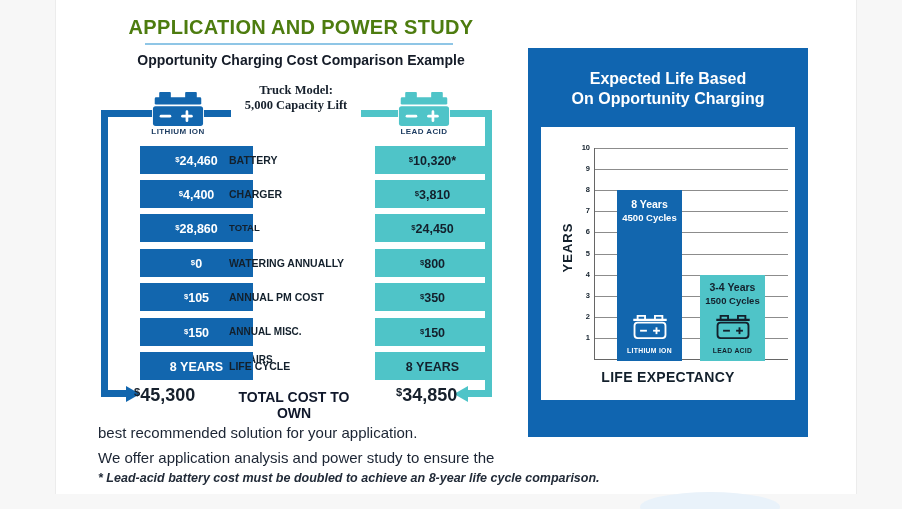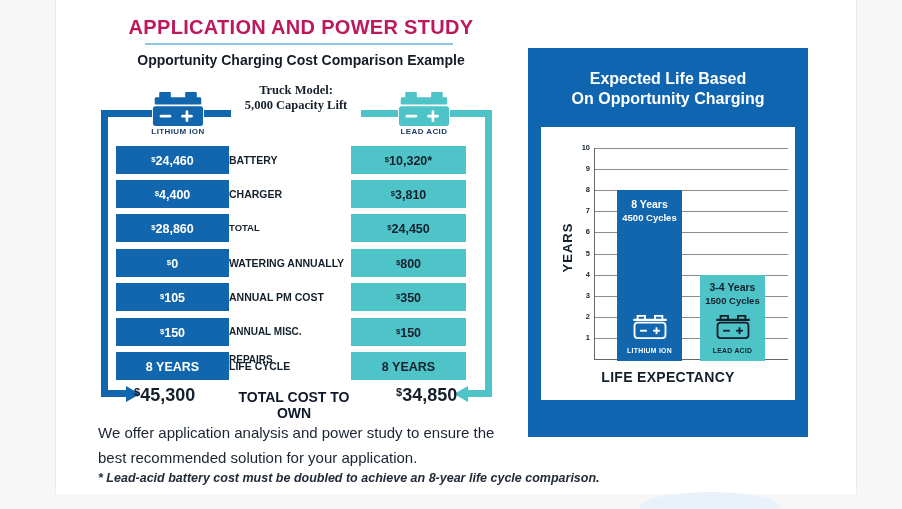--- a/index.html
+++ b/index.html
@@ -9,21 +9,21 @@
     font-family:"Liberation Sans", sans-serif;
     -webkit-font-smoothing:antialiased;
   }
   .content{
     position:absolute;left:55px;top:0;width:800px;height:494px;
     background:#ffffff;border-left:1px solid #ececec;border-right:1px solid #ececec;
   }
   .abs{position:absolute;}
   
   .page-title{left:35px;top:16px;width:420px;text-align:center;
-    font-size:20px;font-weight:bold;color:#be185d;letter-spacing:.3px;}
+    font-size:20px;font-weight:bold;color:#4d7c0f;letter-spacing:.3px;}
   .title-underline{left:89px;top:43px;width:308px;height:2px;background:#8fc6e6;}
   .page-subtitle{left:35px;top:52px;width:420px;text-align:center;
     font-size:14px;font-weight:bold;color:#151c28;}
   
   .truck-model{left:180px;top:83px;width:120px;text-align:center;
     font-size:12.5px;font-weight:bold;color:#16202c;line-height:15px;font-family:Liberation Serif, serif;}
   
   .bracket-li{left:45px;top:110px;width:130px;height:287px;
     border-left:7px solid #1266ae;border-top:7px solid #1266ae;box-sizing:border-box;}
   .bracket-la{left:305px;top:110px;width:131px;height:287px;
@@ -35,21 +35,21 @@
   .arrowhead-la{left:398px;top:385.5px;width:0;height:0;
     border-right:14px solid #4fc4c8;border-top:8px solid transparent;border-bottom:8px solid transparent;}
   
   .batt-li{left:93px;top:92px;z-index:3;}
   .batt-la{left:339px;top:92px;z-index:3;}
   .col-label{width:80px;text-align:center;font-size:8px;font-weight:bold;
     letter-spacing:.4px;color:#1b3a5f;top:127px;z-index:3;}
   .col-label.li{left:82px;}
   .col-label.la{left:328px;}
   
-  .cell{height:28px;line-height:28px;text-align:center;font-weight:bold;font-size:12.5px;}
+  .cell{height:28px;line-height:28px;text-align:center;font-weight:bold;font-size:12.5px;margin-left:24px;}
   .cell.blue{left:60px;width:113px;background:#1266ae;color:#ffffff;}
   .cell.tealc{left:295px;width:115px;background:#4fc4c8;color:#13202c;}
   .rowlabel{left:173px;width:116px;height:28px;line-height:28px;text-align:left;
     font-size:10.5px;font-weight:bold;color:#13202c;}
   .cur{font-size:.62em;vertical-align:.45em;}
   
   .total-val{font-size:18px;font-weight:bold;color:#16202c;top:385px;}
   .total-val.li{left:78px;}
   .total-val.la{left:340px;}
   .total-label{left:166px;width:144px;top:389px;text-align:center;
@@ -162,22 +162,22 @@
 
   <div class="abs cell blue" style="top:352px"><span class="cur"></span><span>8 YEARS</span></div>
   <div class="abs rowlabel" style="top:352px">LIFE CYCLE</div>
   <div class="abs cell tealc" style="top:352px"><span class="cur"></span><span>8 YEARS</span></div>
 
   <div class="abs total-val li"><span class="cur">$</span><span>45,300</span></div>
   <div class="abs total-label">TOTAL COST TO OWN</div>
   <div class="abs total-val la"><span class="cur">$</span><span>34,850</span></div>
 
   <div class="abs description">
+    <div>best recommended solution for your application.</div>
     <div>We offer application analysis and power study to ensure the</div>
-    <div>best recommended solution for your application.</div>
   </div>
   <div class="abs footnote">* Lead-acid battery cost must be doubled to achieve an 8-year life cycle comparison.</div>
 
   <div class="abs panel">
     <div class="abs panel-title">
       <div>Expected Life Based</div>
       <div>On Opportunity Charging</div>
     </div>
     <div class="abs chart-box">
       <div class="abs ylab">YEARS</div>

